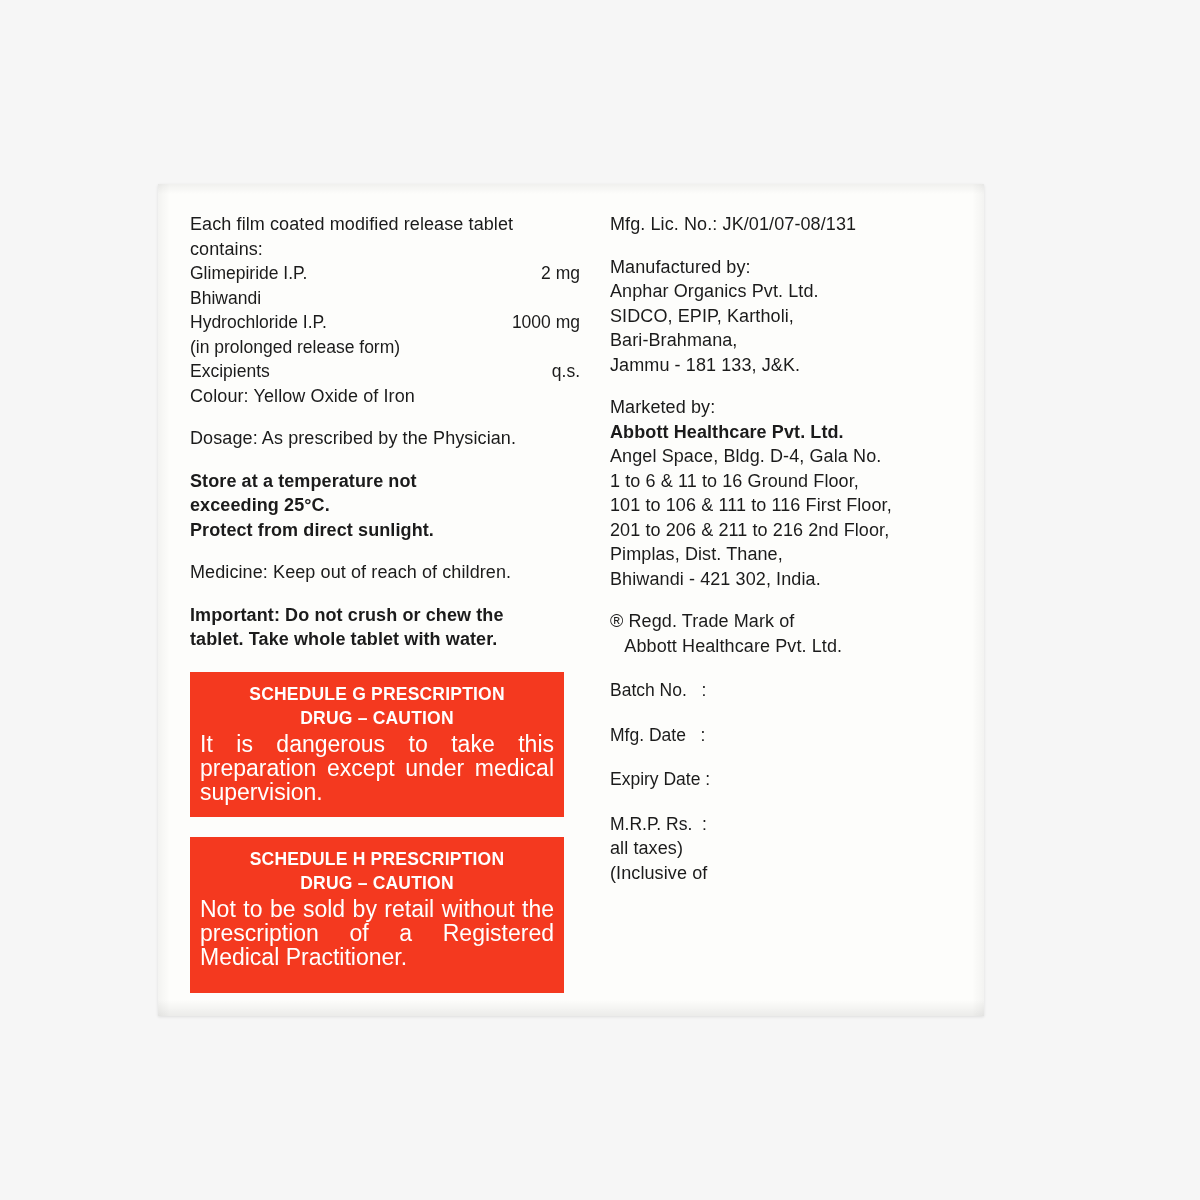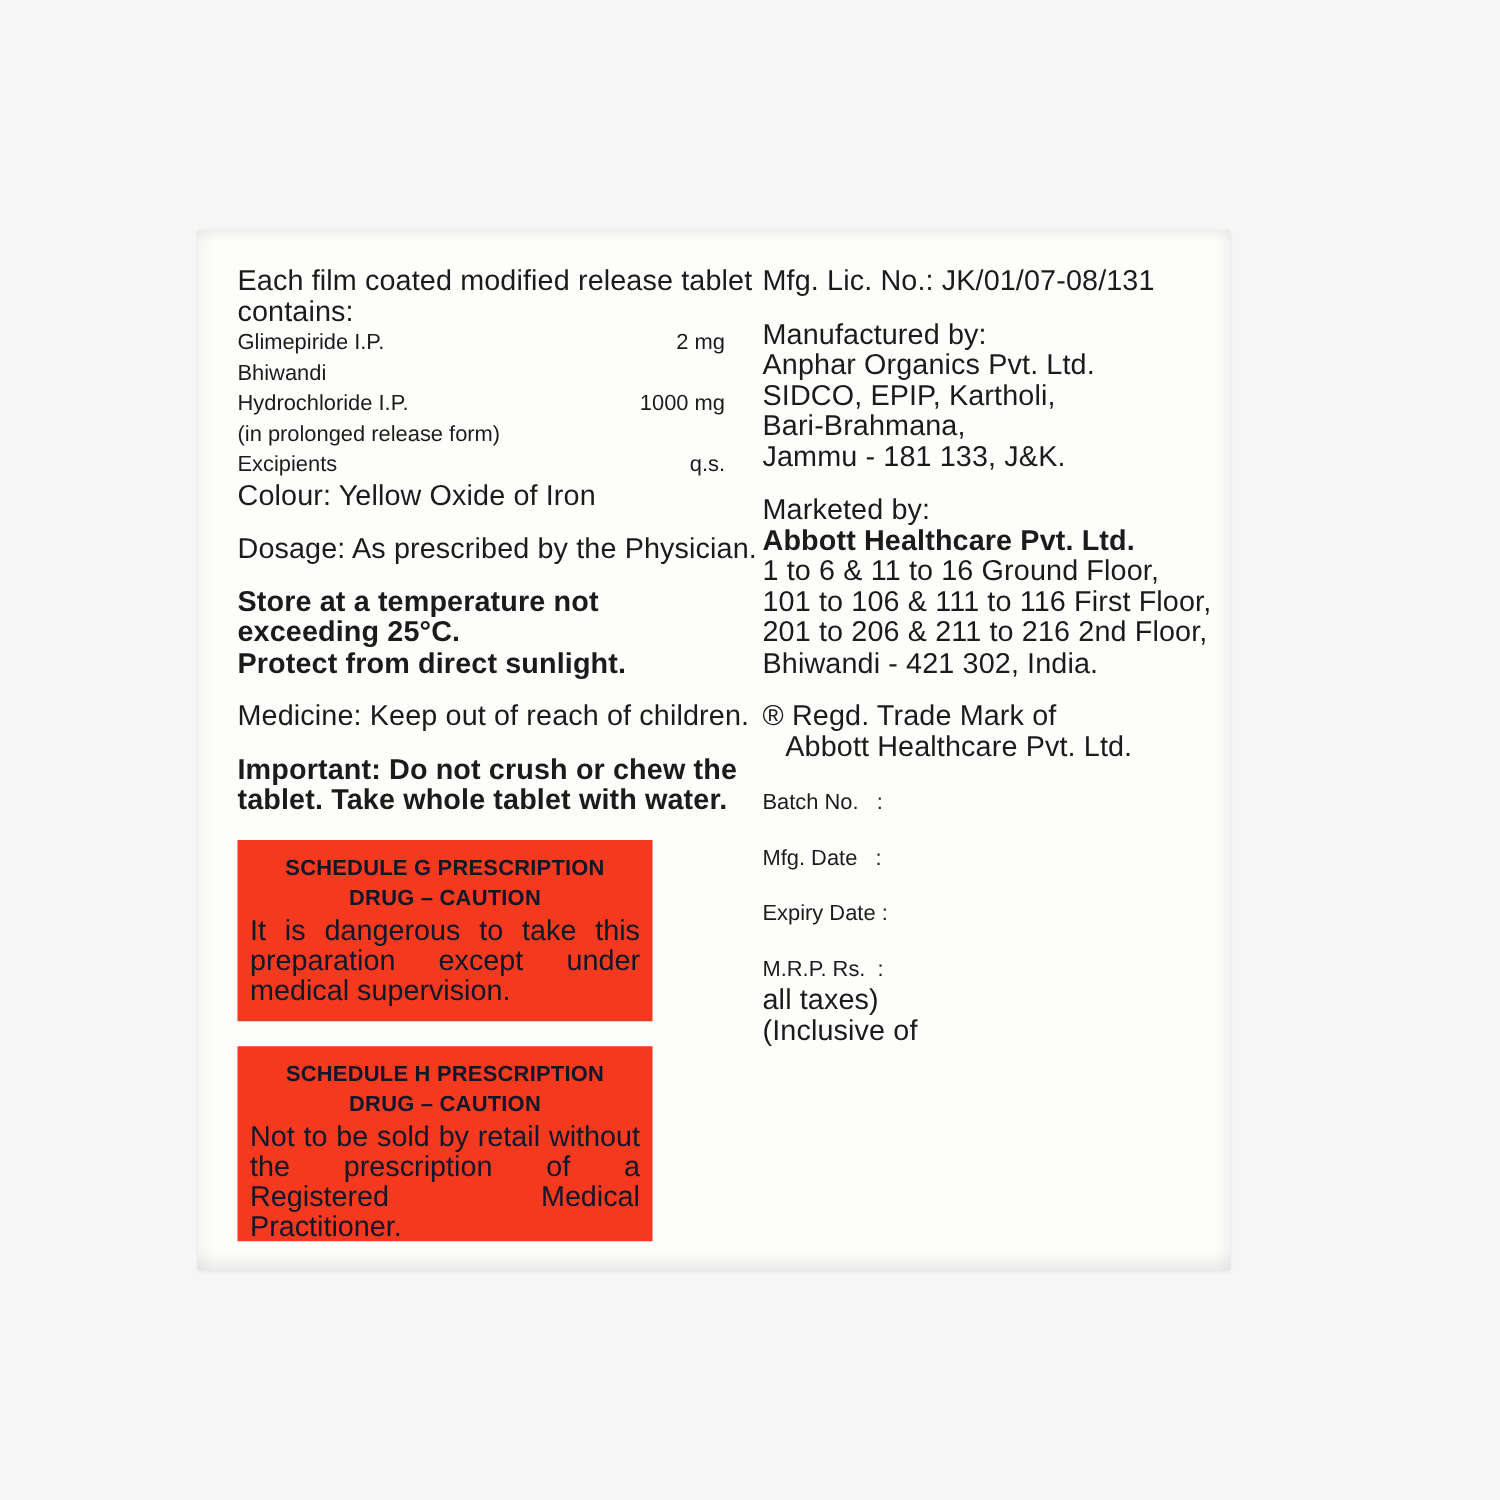--- a/index.html
+++ b/index.html
@@ -44,43 +44,43 @@
 
   .col {
     position: absolute;
     top: 28px;
     color: #1b1b1b;
   }
   #col-left  { left: 32px;  width: 390px; }
   #col-right { left: 452px; width: 360px; }
 
   .ln {
-    font-size: 23px;
+    font-size: 18px;
     line-height: 24.5px;
     letter-spacing: 0.1px;
     white-space: pre;
   }
   .ln.b { font-weight: bold; }
   .gap-m { height: 18px; }
 
   
   .row {
     display: flex;
     justify-content: space-between;
     font-size: 17.5px;
     line-height: 24.5px;
     gap: 20px;
   }
   .row .amt { text-align: left; }
 
   
   .caution {
     background: #f4391f;
-    color: #0f172a;
-    width: 332px;
+    color: #ffffff;
+    width: 374px;
     box-sizing: border-box;
     padding: 10px 10px 12px 10px;
     margin-top: 20px;
   }
   .caution .title {
     text-align: center;
     font-weight: bold;
     font-size: 17.5px;
     line-height: 24px;
     letter-spacing: 0.2px;
@@ -172,23 +172,25 @@
       <div class="gap-m"></div>
       <div class="ln">Manufactured by:</div>
       <div class="ln">Anphar Organics Pvt. Ltd.</div>
       <div class="ln">SIDCO, EPIP, Kartholi,</div>
       <div class="ln">Bari-Brahmana,</div>
       <div class="ln">Jammu - 181 133, J&amp;K.</div>
 
       <div class="gap-m"></div>
       <div class="ln">Marketed by:</div>
       <div class="ln b">Abbott Healthcare Pvt. Ltd.</div>
+      <div class="ln">Angel Space, Bldg. D-4, Gala No.</div>
       <div class="ln">1 to 6 &amp; 11 to 16 Ground Floor,</div>
       <div class="ln">101 to 106 &amp; 111 to 116 First Floor,</div>
       <div class="ln">201 to 206 &amp; 211 to 216 2nd Floor,</div>
+      <div class="ln">Pimplas, Dist. Thane,</div>
       <div class="ln">Bhiwandi - 421 302, India.</div>
 
       <div class="gap-m"></div>
       <div class="ln">® Regd. Trade Mark of</div>
       <div class="ln">   Abbott Healthcare Pvt. Ltd.</div>
 
       <div class="field">Batch No.   :</div>
       <div class="field">Mfg. Date   :</div>
       <div class="field">Expiry Date :</div>
       <div class="field">M.R.P. Rs.  :</div>

